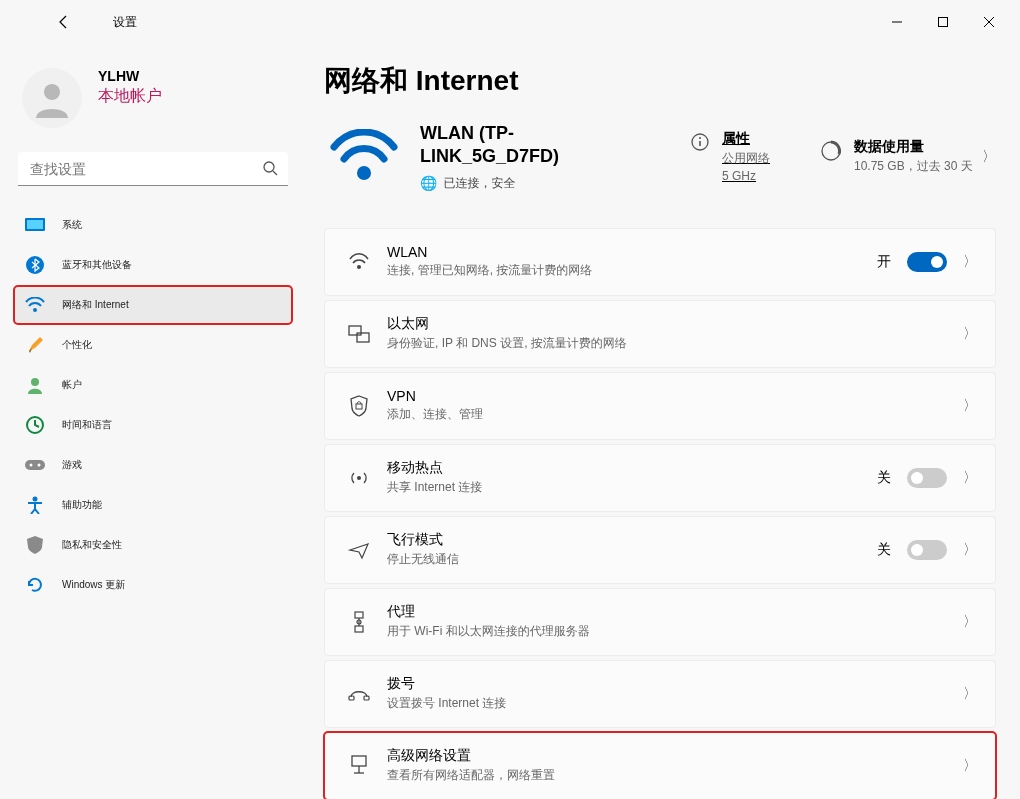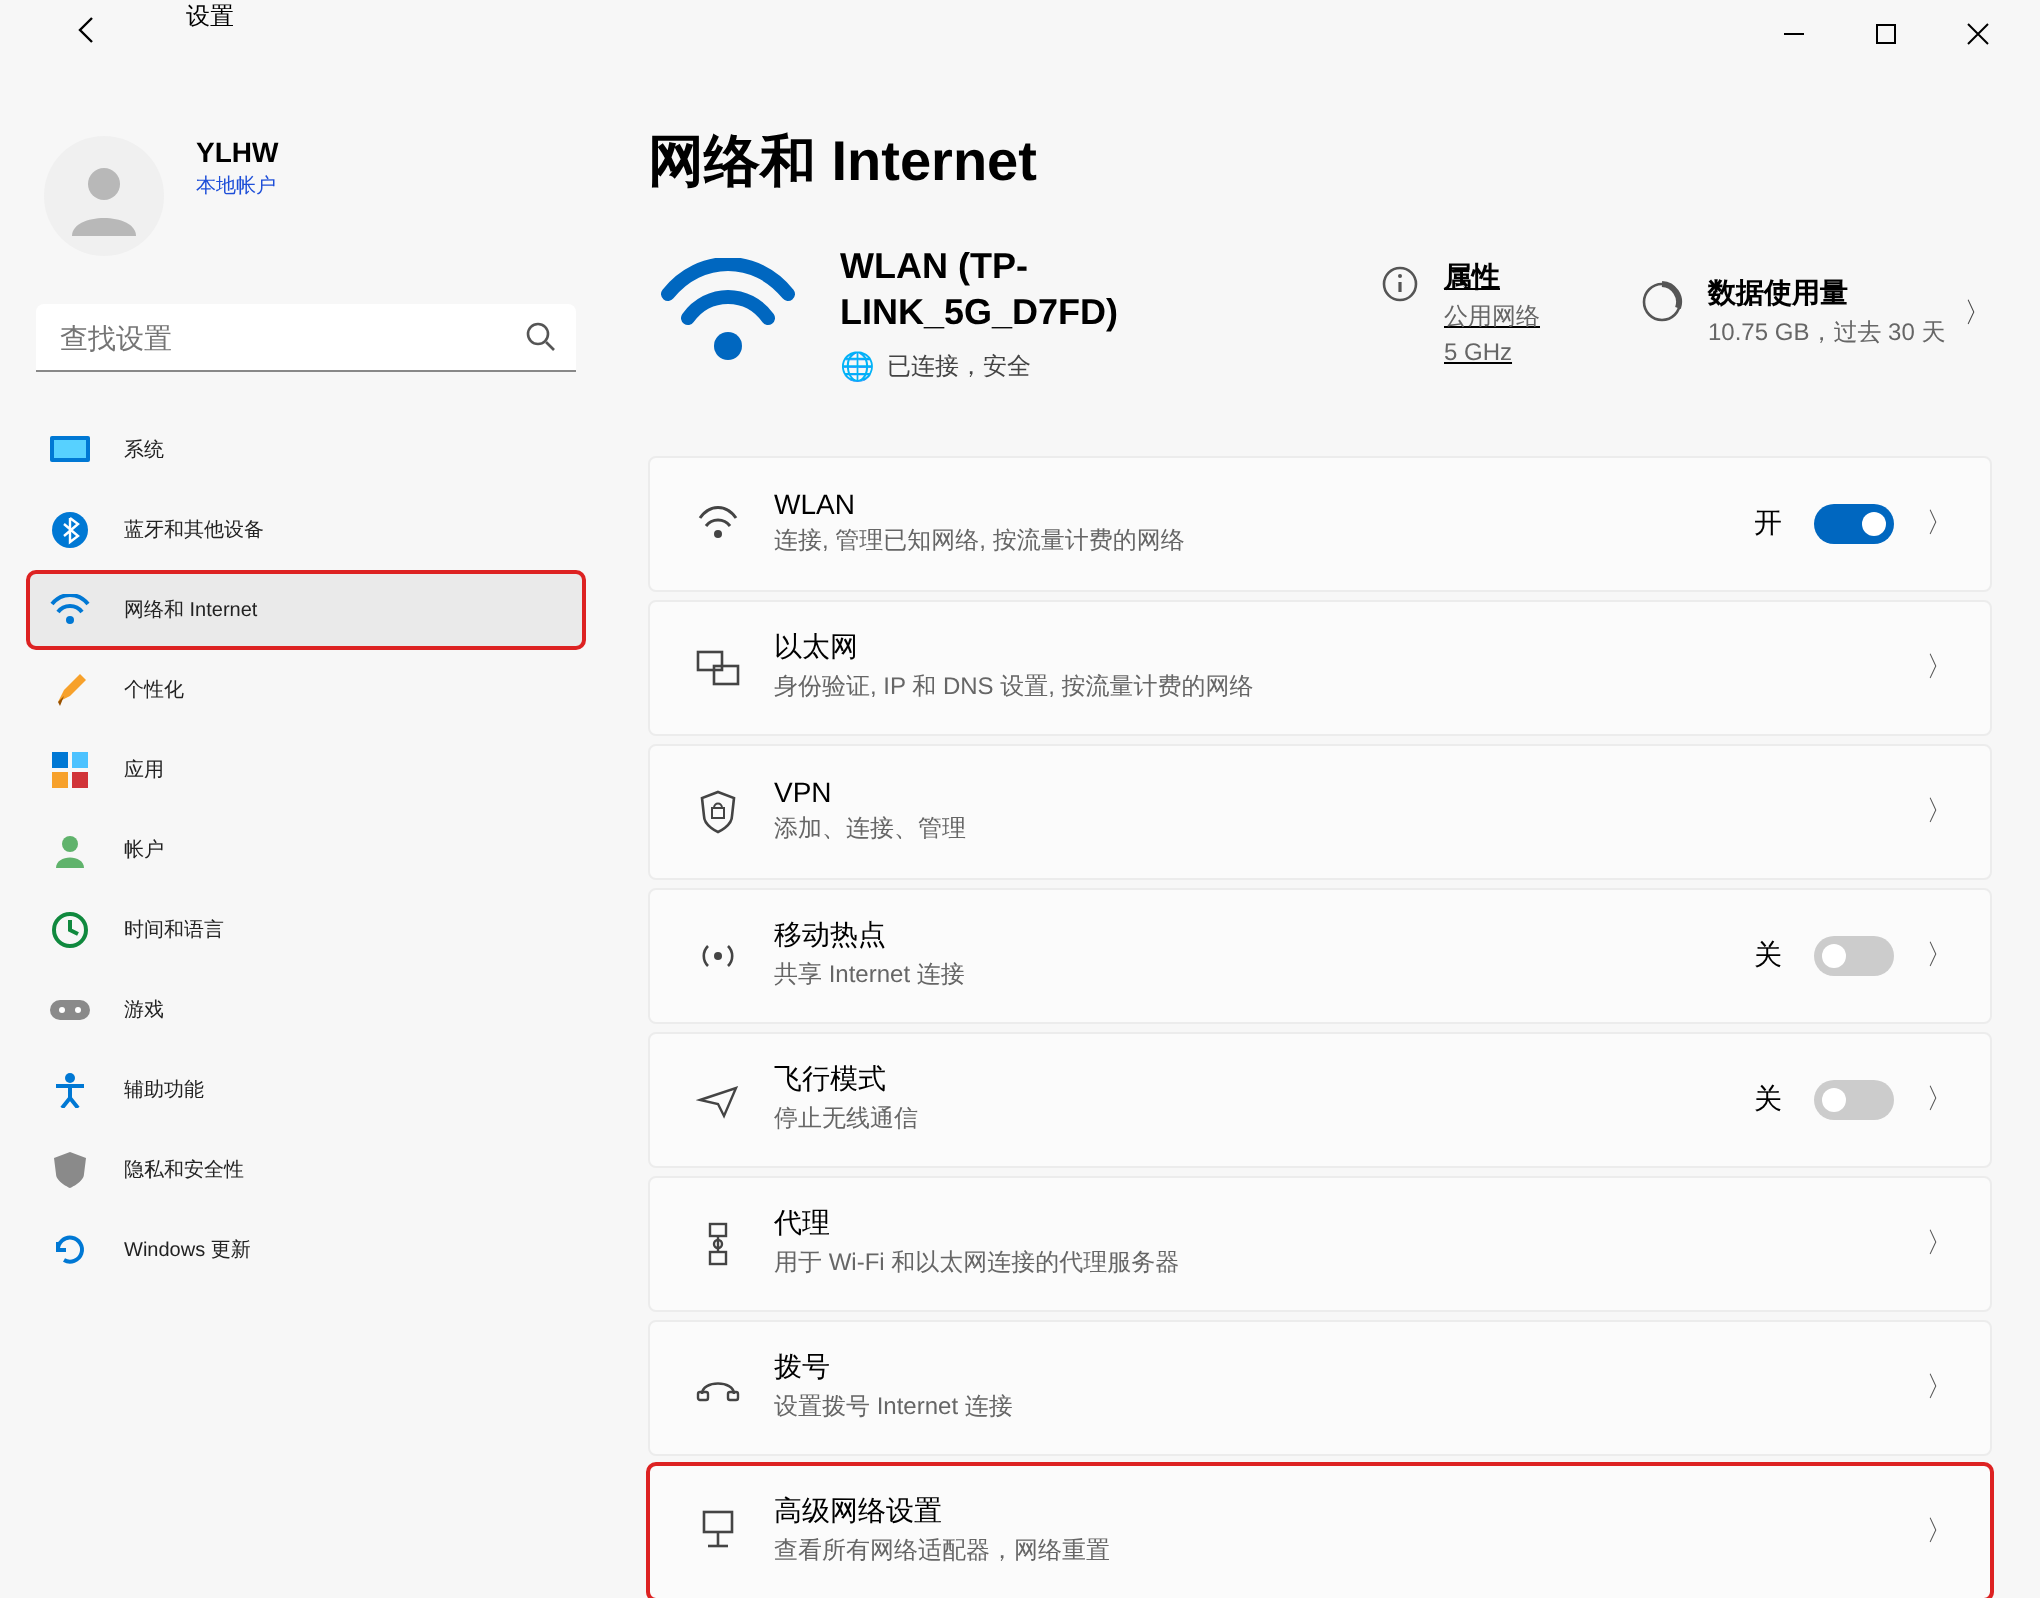--- a/index.html
+++ b/index.html
@@ -1,35 +1,35 @@
 <!DOCTYPE html>
 <html><head>
 <meta charset="utf-8">
 <style>
   * { box-sizing: border-box; }
   html, body { margin: 0; padding: 0; width: 1020px; height: 799px; overflow: hidden; font-family: "Segoe UI", "Microsoft YaHei", sans-serif; background: #f7f7f7; color: #000; }
 
   
-  .titlebar { height: 44px; display: flex; align-items: flex-start; padding: 0 8px 0 29px; }
+  .titlebar { height: 44px; display: flex; align-items: center; padding: 0 8px 0 29px; margin-left: 20px; }
   .titlebar .back { width: 30px; height: 30px; display:flex; align-items:center; justify-content:center; color:#333; font-size:18px; cursor:pointer; }
   .titlebar .title { font-size: 12px; margin-left: 4px; }
   .titlebar .controls { margin-left: auto; display: flex; }
   .titlebar .ctrl { width: 46px; height: 34px; display:flex; align-items:center; justify-content:center; color:#000; }
   .titlebar .ctrl svg { display:block; }
 
   .body { display: flex; height: calc(799px - 44px); }
 
   
   .left { width: 300px; padding: 10px 8px 0 14px; display:flex; flex-direction:column; }
   .profile { display:flex; align-items:flex-start; padding: 14px 8px 24px 8px; }
   .avatar { width:60px; height:60px; border-radius:50%; background:#f0f0f0; display:flex; align-items:center; justify-content:center; }
   .avatar svg { fill:#b8b8b8; }
   .profile .info { margin-left:16px; }
   .profile .name { font-weight:600; font-size:14px; }
-  .profile .sub  { font-size:10px; color:#1d4ed8; margin-top:2px;font-family:Liberation Mono, monospace; }
+  .profile .sub  { font-size:16px; color:#be185d; margin-top:2px;font-family:Liberation Mono, monospace; }
 
   .search { position:relative; margin: 0 4px 20px 4px; }
   .search input { width:100%; height:34px; border:none; border-bottom:1px solid #888; background:#fff; padding:0 34px 0 12px; font-size:14px; border-radius:4px 4px 0 0; outline:none; }
   .search .sicon { position:absolute; right:10px; top:8px; color:#555; }
 
   .nav { display:flex; flex-direction:column; gap:2px; }
   .nav-item { display:flex; align-items:center; height:38px; border-radius:4px; padding:0 10px; font-size:10px; color:#222; cursor:pointer; }
   .nav-item .icon { width:22px; height:22px; margin-right:16px; display:flex; align-items:center; justify-content:center; }
   .nav-item.selected { background:#eaeaea; }
   .nav-item.hilite { outline:2px solid #d22; outline-offset:-1px; }
@@ -158,31 +158,20 @@
             <svg width="18" height="18">
               <path d="M3 15 L6 9 L14 1 L17 4 L9 12 Z" fill="#f7a12b"></path>
               <path d="M3 15 L6 12 L4 17 Z" fill="#9a5200"></path>
             </svg>
           </span>
         <span>个性化</span>
       </div>
       <div class="nav-item">
         <span class="icon">
             <svg width="18" height="18">
-              <rect x="0" y="0" width="8" height="8" fill="#0078d4"></rect>
-              <rect x="10" y="0" width="8" height="8" fill="#4cc2ff"></rect>
-              <rect x="0" y="10" width="8" height="8" fill="#f7a12b"></rect>
-              <rect x="10" y="10" width="8" height="8" fill="#d13438"></rect>
-            </svg>
-          </span>
-        <span>应用</span>
-      </div>
-      <div class="nav-item">
-        <span class="icon">
-            <svg width="18" height="18">
               <circle cx="9" cy="6" r="4" fill="#60b36c"></circle>
               <path d="M2 18 C2 11 16 11 16 18 Z" fill="#60b36c"></path>
             </svg>
           </span>
         <span>帐户</span>
       </div>
       <div class="nav-item">
         <span class="icon">
             <svg width="18" height="18">
               <circle cx="9" cy="9" r="8" fill="none" stroke="#10893e" stroke-width="2"></circle>

